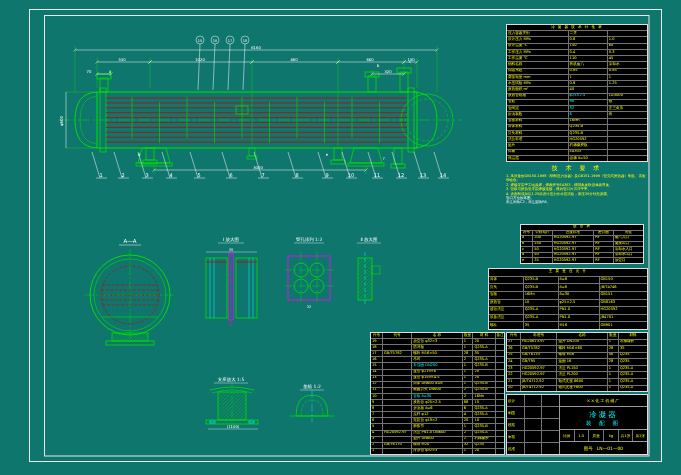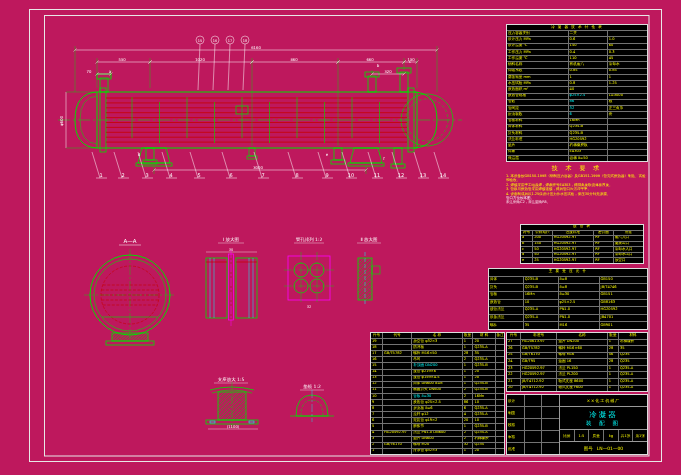--- a/index.html
+++ b/index.html
@@ -1,17 +1,17 @@
 <!DOCTYPE html>
 <html><head>
 <meta charset="utf-8">
 <style>
   html,body{margin:0;padding:0;background:#000;}
   body{width:681px;height:475px;overflow:hidden;font-family:"DejaVu Sans",sans-serif;}
-  #stage{position:relative;width:681px;height:475px;background:#be185d;}
+  #stage{position:relative;width:681px;height:475px;background:#0f766e;}
   #dwg{position:absolute;left:0;top:0;}
   .tbl{position:absolute;border:1px solid #ddd;box-sizing:border-box;display:flex;flex-direction:column;background:#000;}
   .trow{flex:1 1 0;display:flex;min-height:0;}
   .trow + .trow{border-top:1px solid rgba(255,255,255,.45);}
   .tcell{flex:0 0 auto;box-sizing:border-box;border-right:1px solid rgba(255,255,255,.45);
          color:#ffff00;font-size:3.6px;line-height:1.1;white-space:nowrap;overflow:hidden;
          display:flex;align-items:center;padding:0 1px;}
   .tcell:last-child{border-right:none;}
   .title-row .tcell{justify-content:center;letter-spacing:1px;color:#ffff00;}
   .head-row .tcell{justify-content:center;}

